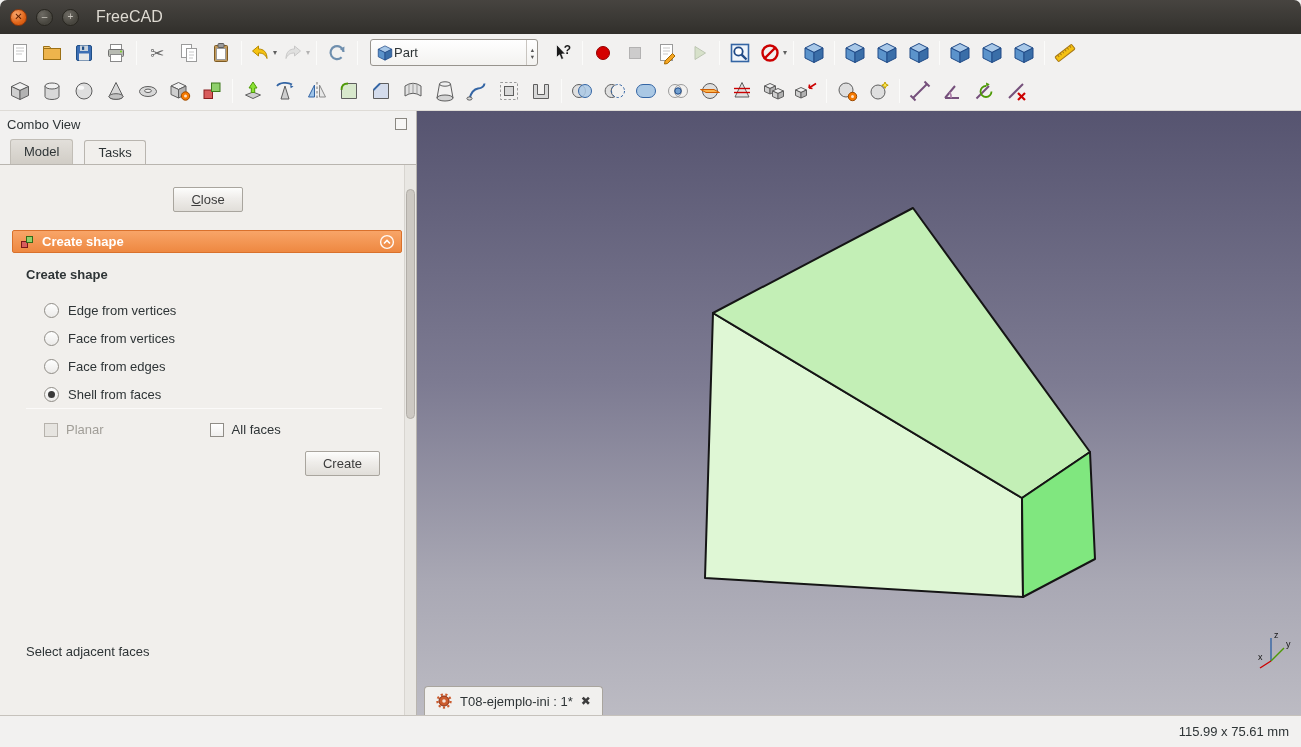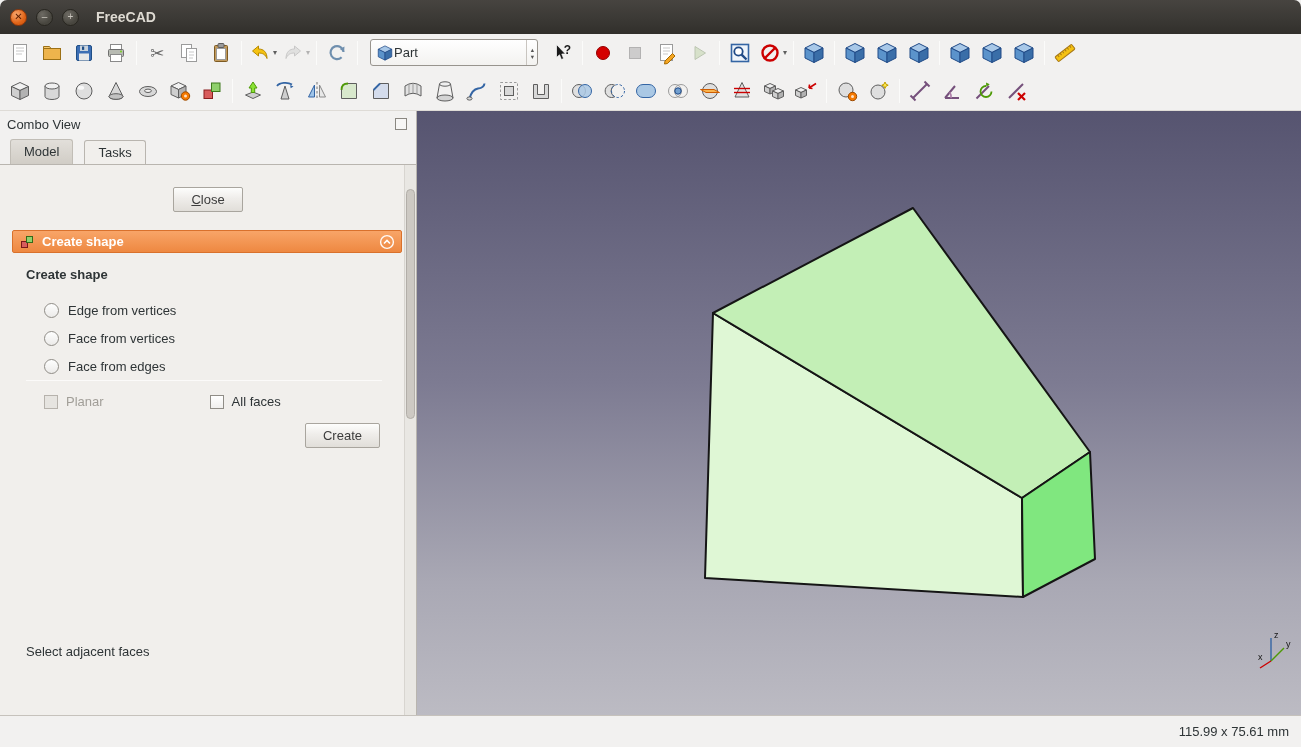--- a/index.html
+++ b/index.html
@@ -9,21 +9,21 @@
 
   
   .titlebar { height:34px; background:linear-gradient(#474440,#3a3834 60%,#312f2b);
               display:flex; align-items:center; padding:0 10px; border-radius:7px 7px 0 0; }
   .wbtn { width:17px; height:17px; border-radius:50%; margin-right:9px;
           display:flex; align-items:center; justify-content:center; font-size:10px; line-height:1; }
   .wbtn.close { background:radial-gradient(circle at 35% 30%,#f9a870,#e06417 60%,#c4500e);
                 border:1px solid #91380a; color:#5a1d00; }
   .wbtn.minmax { background:radial-gradient(circle at 35% 30%,#6e6b64,#48463f 65%);
                  border:1px solid #27251f; color:#c9c5bd; }
-  .win-title { font-weight:bold; color:#dedad2; margin-left:8px; font-size:14px; }
+  .win-title { font-weight:normal; color:#dedad2; margin-left:8px; font-size:16px; }
 
   
   .toolbar { display:flex; align-items:center; background:#f2f1f0; padding:0 4px; }
   .toolbar.row1 { height:37px; }
   .toolbar.row2 { height:40px; border-bottom:1px solid #dedbd6; }
   .tbgroup { display:flex; align-items:center; }
   .tbtn { height:30px; min-width:32px; padding:0 2px; display:flex; align-items:center;
           justify-content:center; border-radius:3px; }
   .tbtn.disabled { opacity:.42; filter:grayscale(.7); }
   .caret { font-size:8px; color:#5e5e5e; margin-left:1px; }
@@ -551,20 +551,24 @@
                 <span>Edge from vertices</span>
               </div>
               <div class="radio-row">
                 <span class="radio"></span>
                 <span>Face from vertices</span>
               </div>
               <div class="radio-row">
                 <span class="radio"></span>
                 <span>Face from edges</span>
               </div>
+              <div class="radio-row">
+                <span class="radio sel"></span>
+                <span>Shell from faces</span>
+              </div>
             </div>
           <div class="divider"></div>
           <div id="chk-row" class="chk-row">
               <label class="chk-item c0 disabled">
                 <span class="chkbox"></span>
                 <span class="clbl">Planar</span>
               </label>
               <label class="chk-item c1">
                 <span class="chkbox"></span>
                 <span class="clbl">All faces</span>
@@ -587,19 +591,28 @@
         </g>
       </svg>
       <svg class="axis" width="38" height="44" viewBox="0 0 38 44">
         <line x1="14" y1="34" x2="14" y2="11" stroke="#3465a4" stroke-width="1.4"></line>
         <line x1="14" y1="34" x2="27" y2="21" stroke="#4e9a06" stroke-width="1.4"></line>
         <line x1="14" y1="34" x2="3" y2="41" stroke="#cc0000" stroke-width="1.4"></line>
         <text x="17" y="11">z</text>
         <text x="29" y="20">y</text>
         <text x="1" y="33">x</text>
       </svg>
+      <div class="doc-tab">
+        <svg width="16" height="16" viewBox="0 0 16 16">
+          <circle cx="8" cy="8" r="6.6" fill="none" stroke="#cc5c2e" stroke-width="2.2" stroke-dasharray="2.2 2.4"></circle>
+          <circle cx="8" cy="8" r="5" fill="#cc5c2e" stroke="#8a2e12"></circle>
+          <circle cx="8" cy="8" r="1.8" fill="#f6e3d7"></circle>
+        </svg>
+        <span>T08-ejemplo-ini : 1*</span>
+        <span class="doc-close">✖</span>
+      </div>
     </div>
   </div>
 
   <div class="statusbar">
     <span>115.99 x 75.61 mm</span>
   </div>
 </div>
 
 </body></html>

